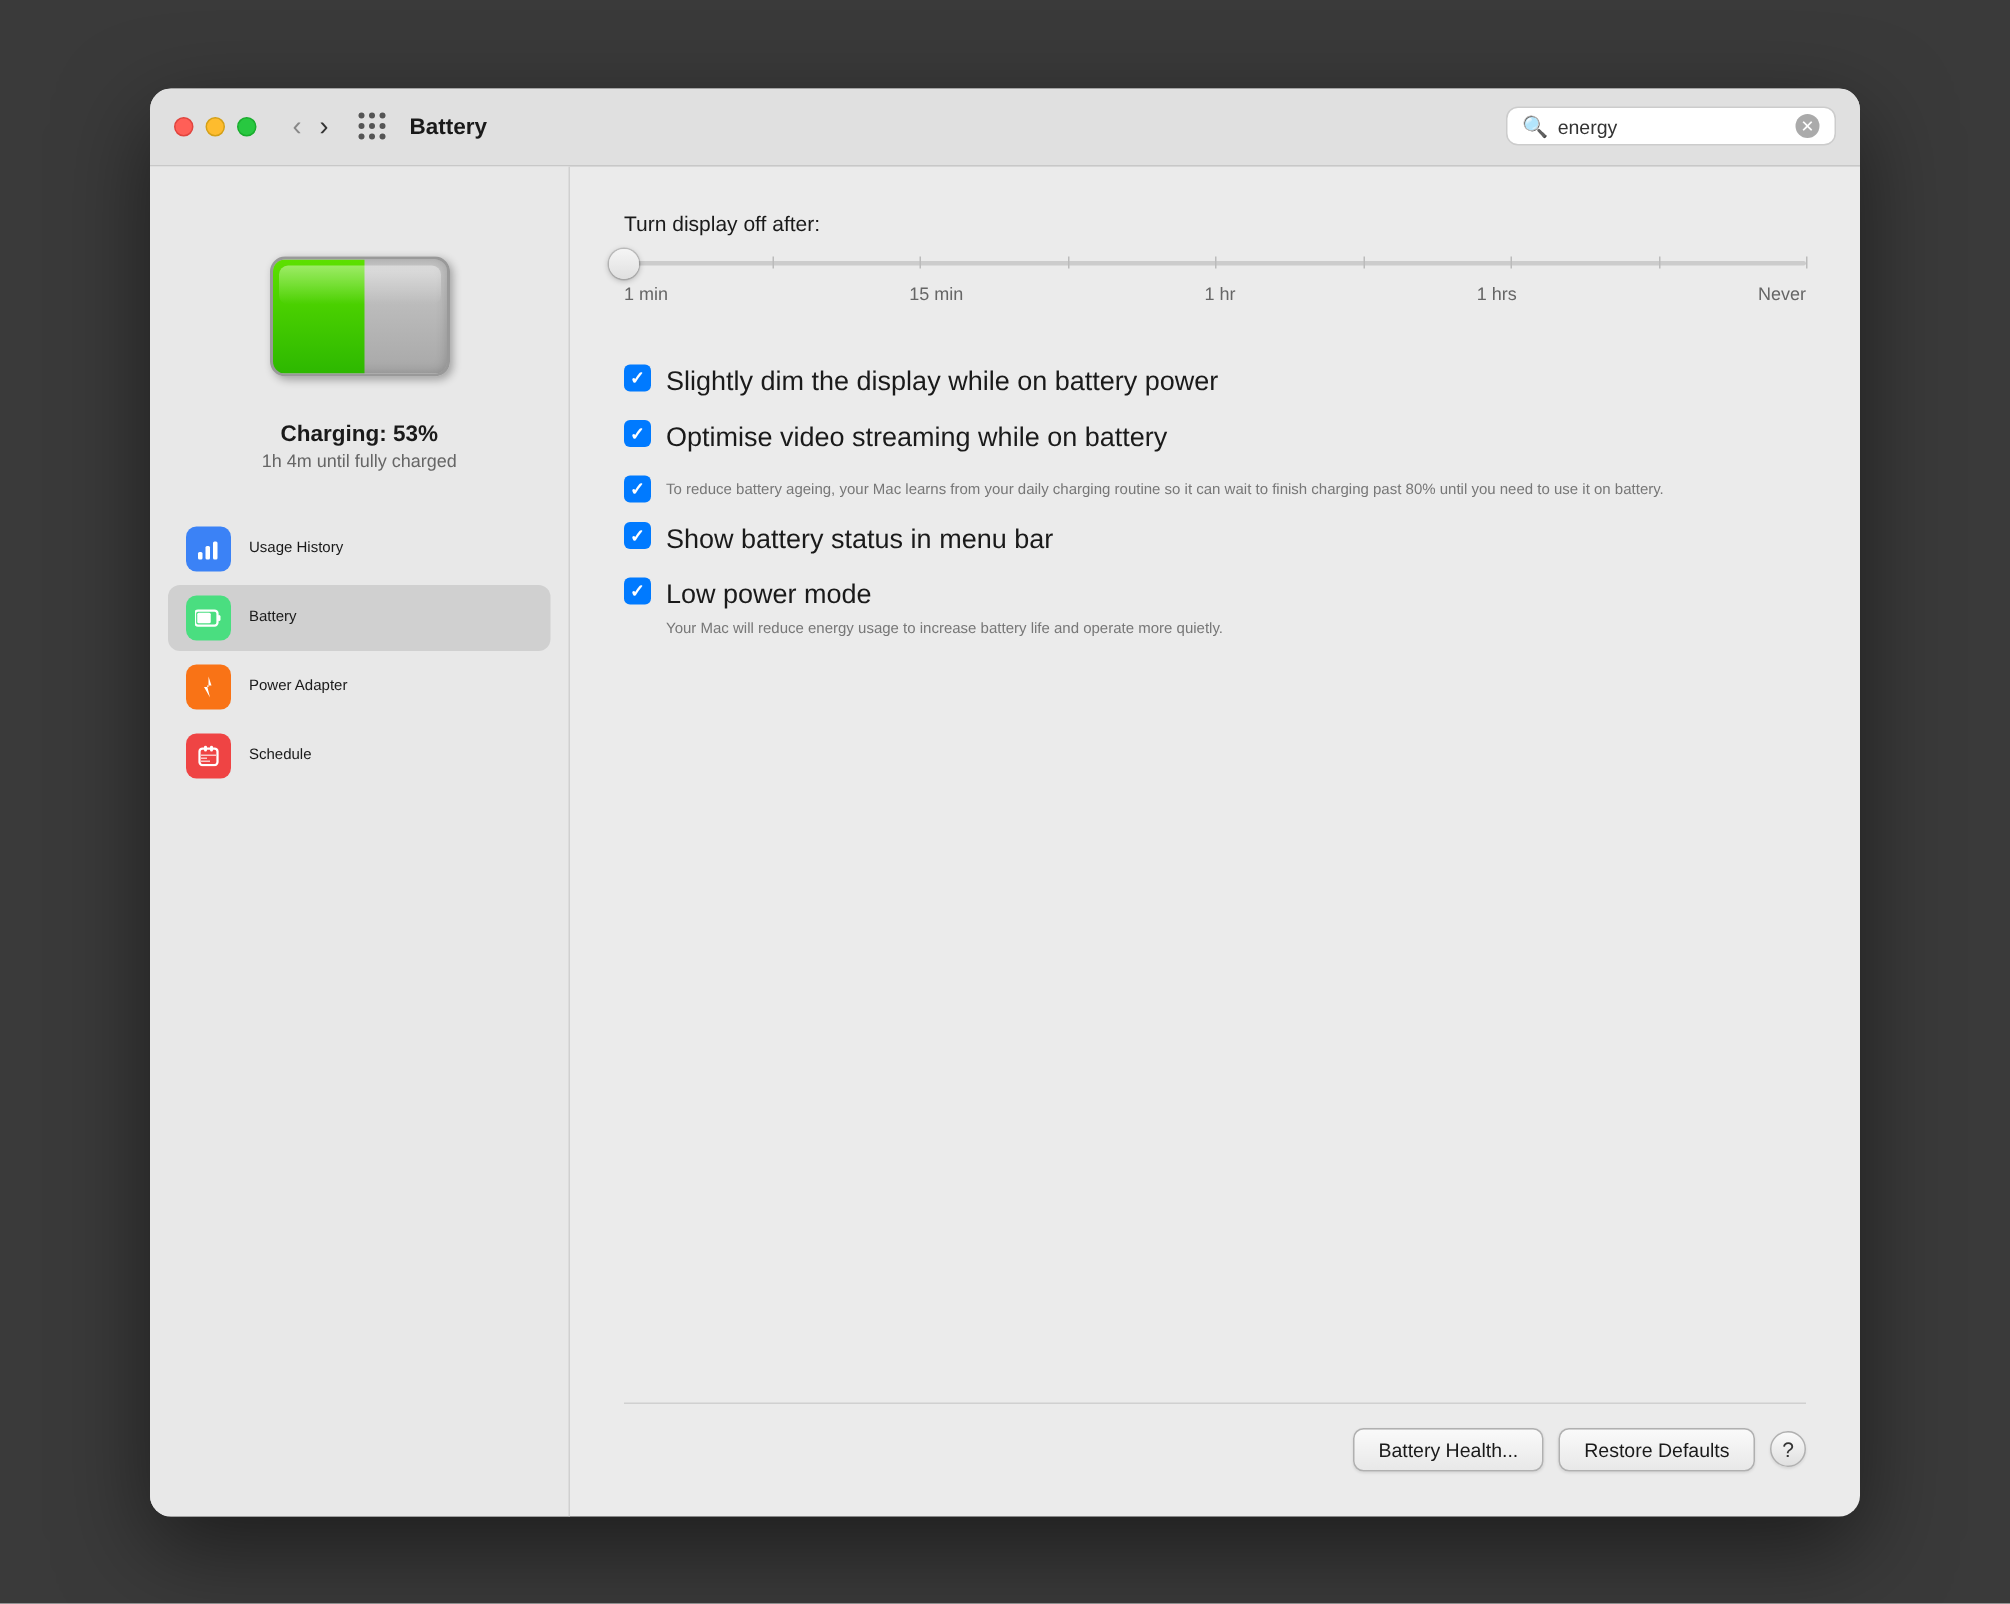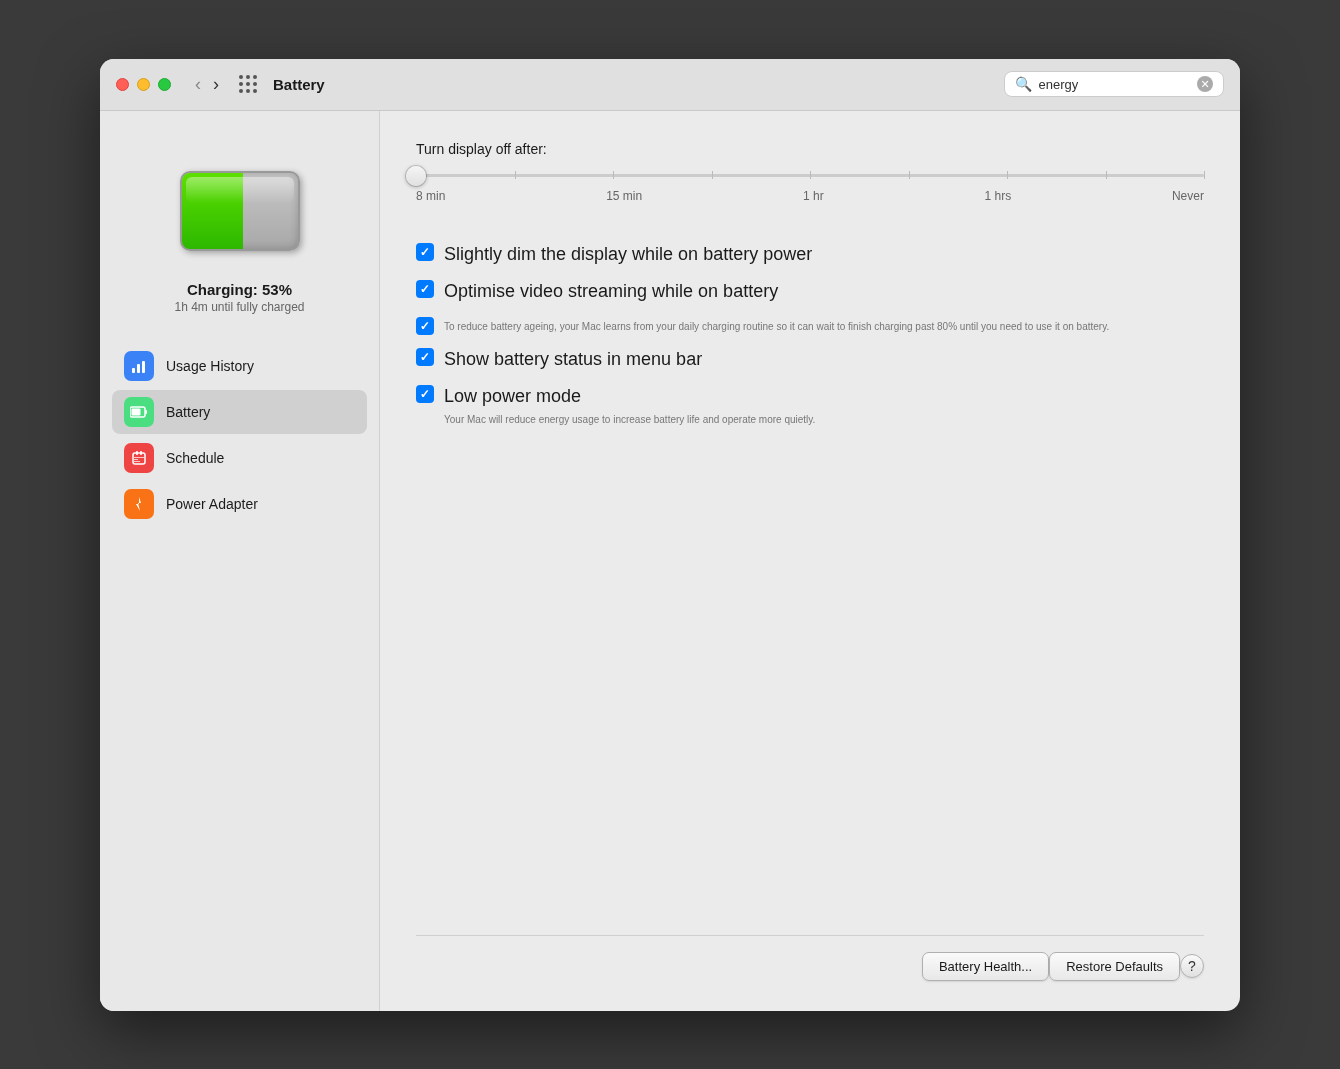--- a/index.html
+++ b/index.html
@@ -194,21 +194,21 @@
       align-items: center;
       justify-content: center;
       flex-shrink: 0;
       font-size: 16px;
     }
     .icon-usage { background: #3b82f6; }
     .icon-battery { background: #4ade80; }
     .icon-power { background: #f97316; }
     .icon-schedule { background: #ef4444; }
     .sidebar-label {
-      font-size: 14px;
+      font-size: 10px;
       color: #1a1a1a;
     }
     .main {
       flex: 1;
       padding: 30px 36px;
       display: flex;
       flex-direction: column;
     }
     .slider-section {
       margin-bottom: 39px;
@@ -297,20 +297,21 @@
     .option-desc {
       font-size: 10px;
       color: #777;
       margin-top: 3px;
       line-height: 1.5;
     }
     .footer {
       display: flex;
       justify-content: flex-end;
       align-items: center;
+      gap: 10px;
       padding-top: 16px;
       border-top: 1px solid #d0d0d0;
       margin-top: auto;
     }
     .footer-btn {
       background: linear-gradient(to bottom, #fafafa, #e8e8e8);
       border: 1px solid #b0b0b0;
       border-radius: 7px;
       padding: 6px 16px;
       font-size: 13px;
@@ -409,39 +410,39 @@
           <div class="sidebar-icon icon-battery">
             <svg width="18" height="12" viewBox="0 0 18 12" fill="white">
               <rect x="0" y="1" width="15" height="10" rx="2" stroke="white" stroke-width="1.5" fill="none"></rect>
               <rect x="15" y="4" width="2" height="4" rx="1" fill="white"></rect>
               <rect x="1.5" y="2.5" width="9" height="7" rx="1" fill="white"></rect>
             </svg>
           </div>
           <span class="sidebar-label">Battery</span>
         </div>
         <div class="sidebar-item">
+          <div class="sidebar-icon icon-power">
+            <svg width="16" height="16" viewBox="0 0 16 16" fill="white">
+              <polygon points="8,1 10,7 7,7 9,15 5,8 8,8"></polygon>
+            </svg>
+          </div>
+          <span class="sidebar-label">Power Adapter</span>
+        </div>
+        <div class="sidebar-item">
           <div class="sidebar-icon icon-schedule">
             <svg width="14" height="14" viewBox="0 0 14 14" fill="white">
               <rect x="1" y="2" width="12" height="11" rx="2" stroke="white" stroke-width="1.5" fill="none"></rect>
               <rect x="4" y="0" width="2" height="4" rx="1" fill="white"></rect>
               <rect x="8" y="0" width="2" height="4" rx="1" fill="white"></rect>
               <rect x="2" y="6" width="10" height="1" fill="white" opacity="0.7"></rect>
               <rect x="2" y="8" width="4" height="1" fill="white" opacity="0.7"></rect>
               <rect x="2" y="10" width="6" height="1" fill="white" opacity="0.7"></rect>
             </svg>
           </div>
           <span class="sidebar-label">Schedule</span>
-        </div>
-        <div class="sidebar-item">
-          <div class="sidebar-icon icon-power">
-            <svg width="16" height="16" viewBox="0 0 16 16" fill="white">
-              <polygon points="8,1 10,7 7,7 9,15 5,8 8,8"></polygon>
-            </svg>
-          </div>
-          <span class="sidebar-label">Power Adapter</span>
         </div>
       </nav>
     </div>
 
     <div class="main">
 
       <div class="slider-section">
         <div class="slider-label">Turn display off after:</div>
         <div class="slider-track">
           <div class="slider-line">
@@ -452,21 +453,21 @@
             <div class="tick-mark" style="left:37.5%"></div>
             <div class="tick-mark" style="left:50%"></div>
             <div class="tick-mark" style="left:62.5%"></div>
             <div class="tick-mark" style="left:75%"></div>
             <div class="tick-mark" style="left:87.5%"></div>
             <div class="tick-mark" style="left:100%"></div>
             <div class="slider-thumb" style="left:0%"></div>
           </div>
         </div>
         <div class="slider-labels">
-          <span class="slider-tick-label">8 min</span>
+          <span class="slider-tick-label">1 min</span>
           <span class="slider-tick-label">15 min</span>
           <span class="slider-tick-label">1 hr</span>
           <span class="slider-tick-label">1 hrs</span>
           <span class="slider-tick-label">Never</span>
         </div>
       </div>
 
       <div class="options-section">
 
         <div class="option-row">

